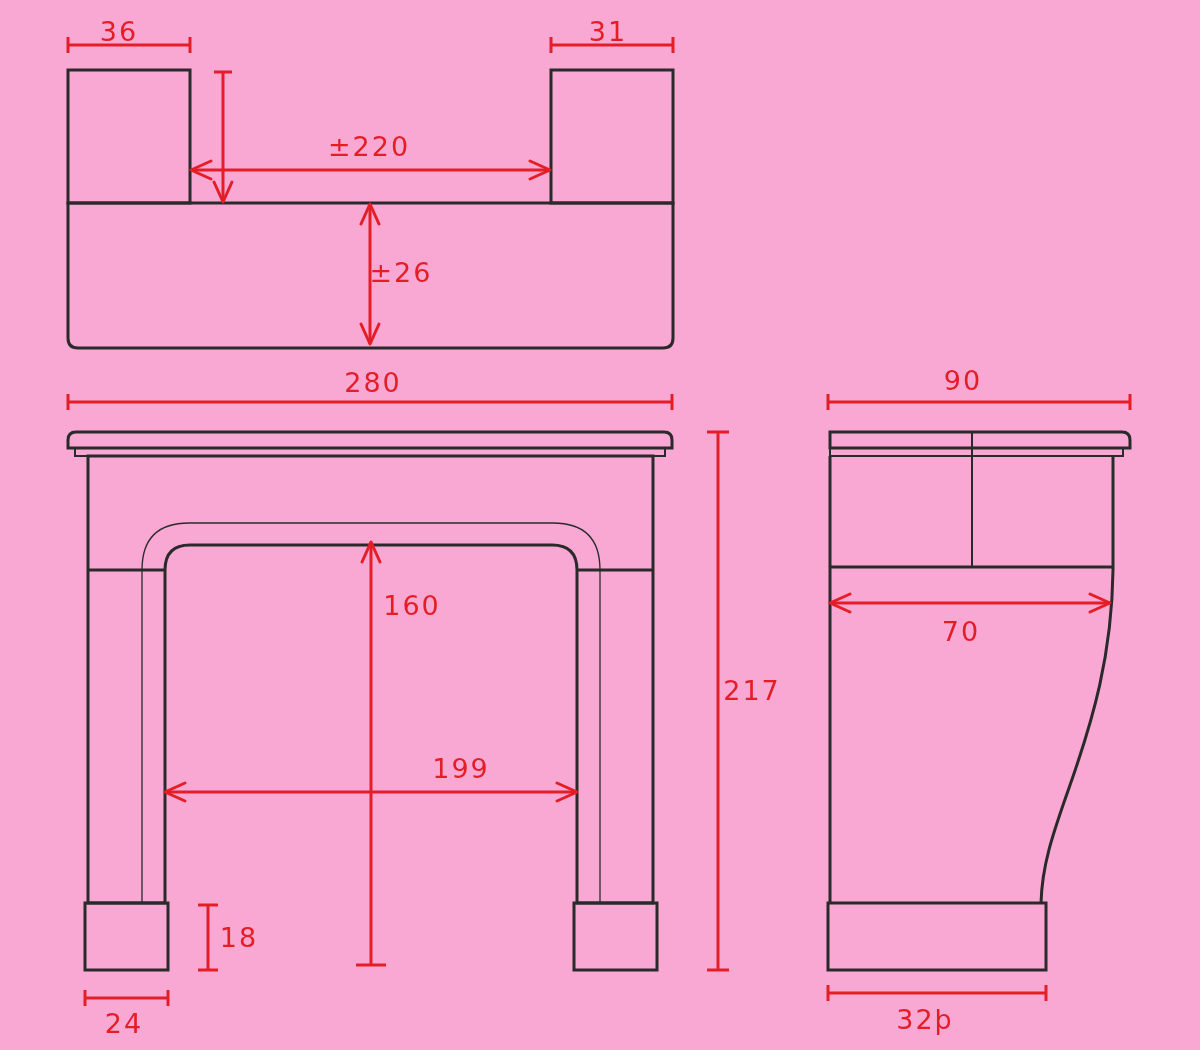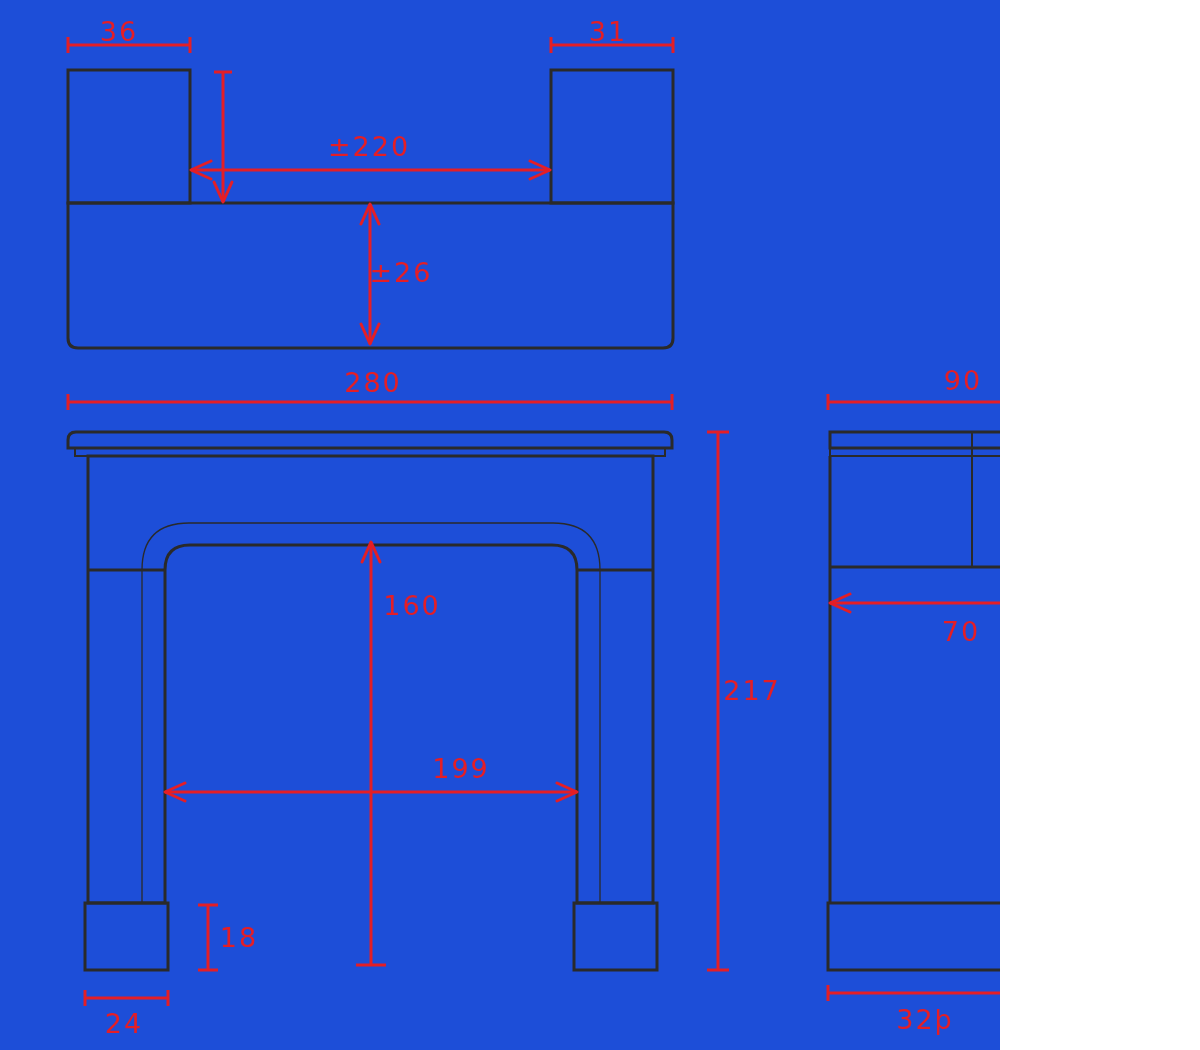--- a/index.html
+++ b/index.html
@@ -1,19 +1,19 @@
 <!DOCTYPE html>
 <html><head>
 <meta charset="utf-8">
 <style>
   html,body{margin:0;padding:0;background:#ffffff;}
   .canvas{
     position:relative;
-    width:1000px;height:1050px;
-    background:#1d4ed8;
+    width:1200px;height:1050px;
+    background:#f9a8d4;
     font-family:"DejaVu Sans","Liberation Sans",sans-serif;
     overflow:hidden;
   }
   svg{display:block;}
   .black{stroke:#2a2a2a;fill:none;}
   .w3{stroke-width:3px;}
   .w2{stroke-width:2px;}
   .w1{stroke-width:1.3px;}
   .red{stroke:#e41e26;fill:none;stroke-width:3px;}
   .redcap{stroke-linecap:round;stroke-linejoin:round;}

